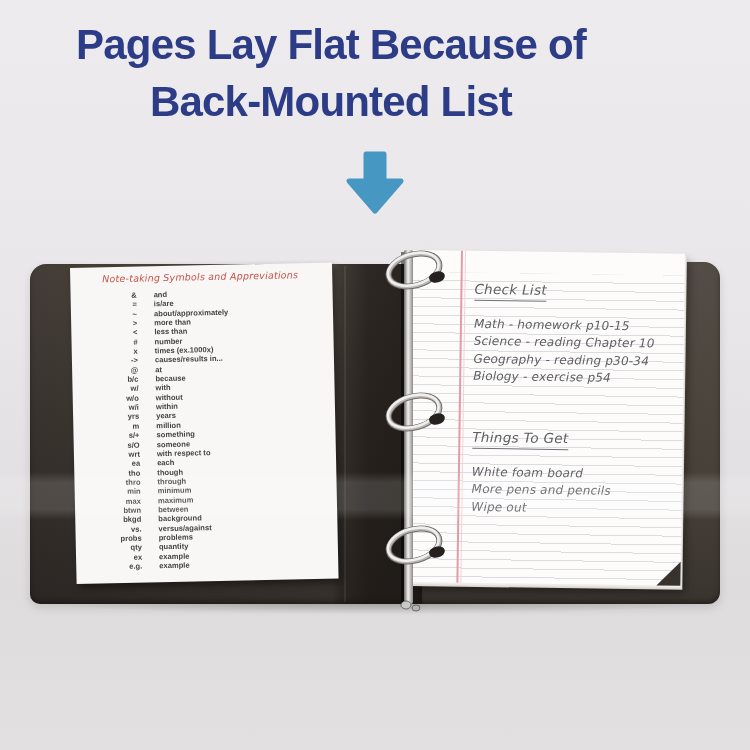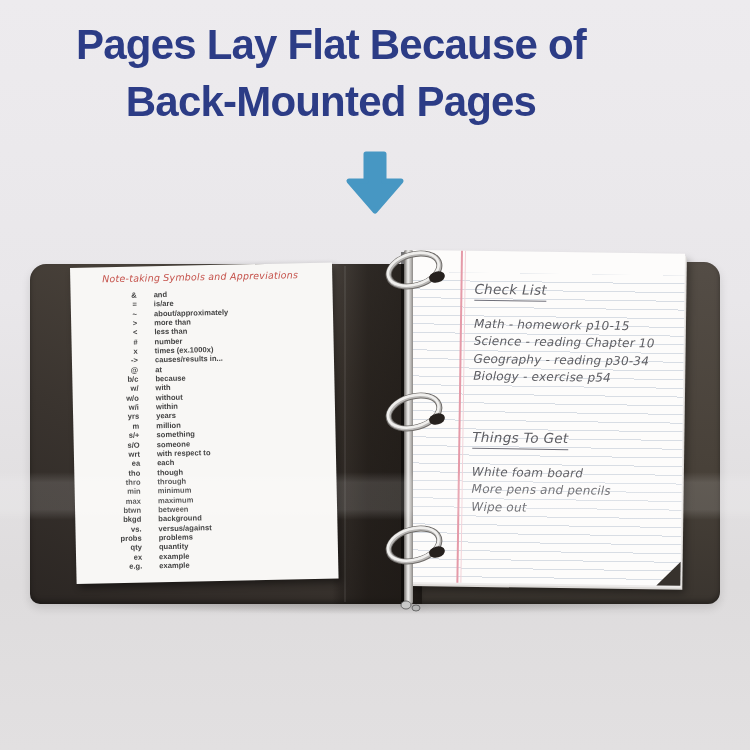--- a/index.html
+++ b/index.html
@@ -102,21 +102,21 @@
     pointer-events:none;
   }
 </style>
 </head>
 <body>
 
 <div class="stage">
 
   <div class="headline">
     <div>Pages Lay Flat Because of</div>
-    <div>Back-Mounted Pages</div>
+    <div>Back-Mounted List</div>
   </div>
 
   <div class="arrow-wrap">
     <svg width="64" height="64" viewBox="0 0 64 64">
       <path d="M23 3 h18 v27 h17 L32 60 L6 30 h17 Z" fill="#4797c3" stroke="#4797c3" stroke-width="5" stroke-linejoin="round"></path>
     </svg>
   </div>
 
   <div class="ground-shadow"></div>
   <div class="cover-left"></div>

